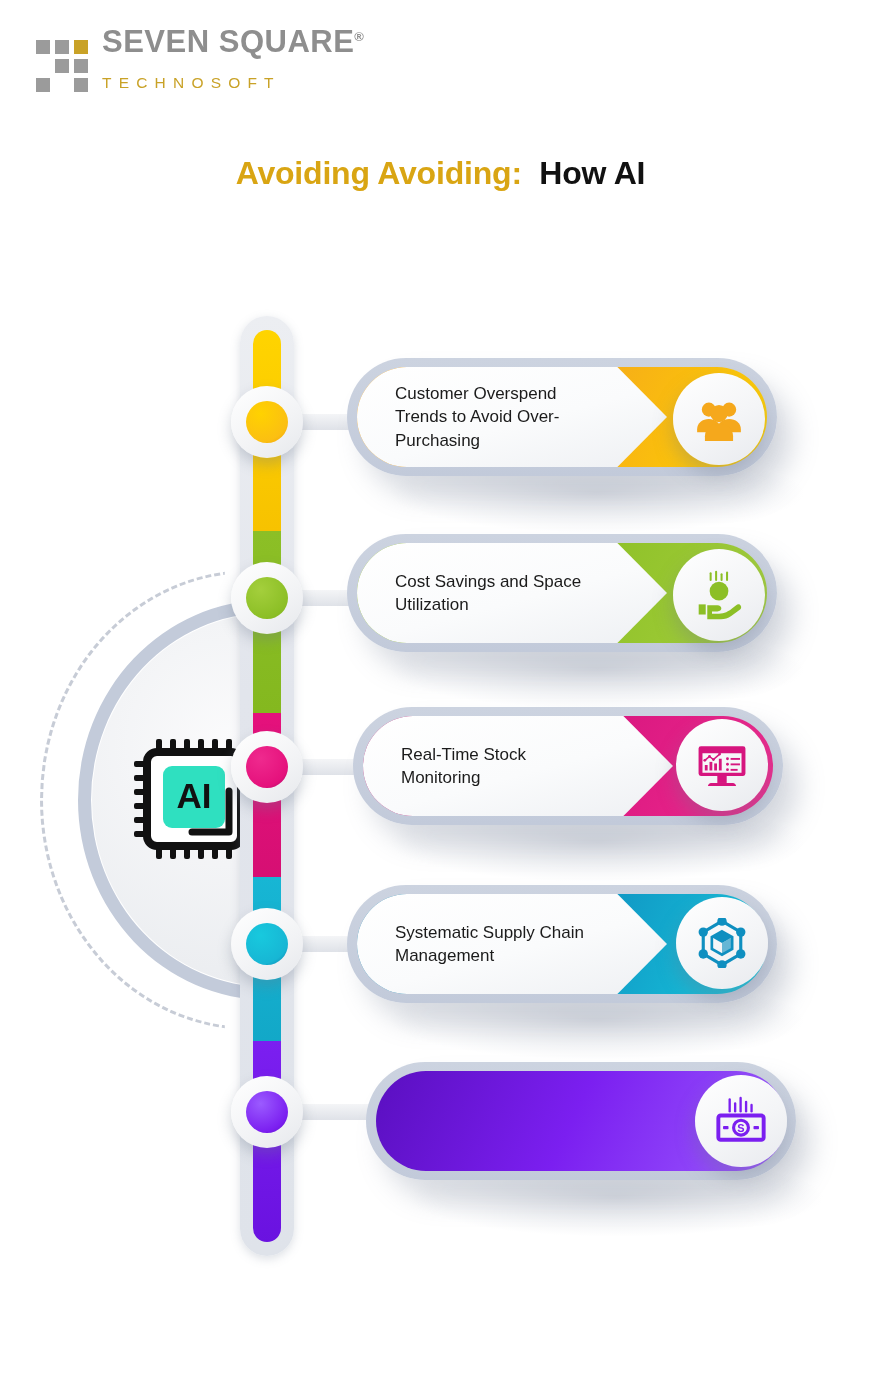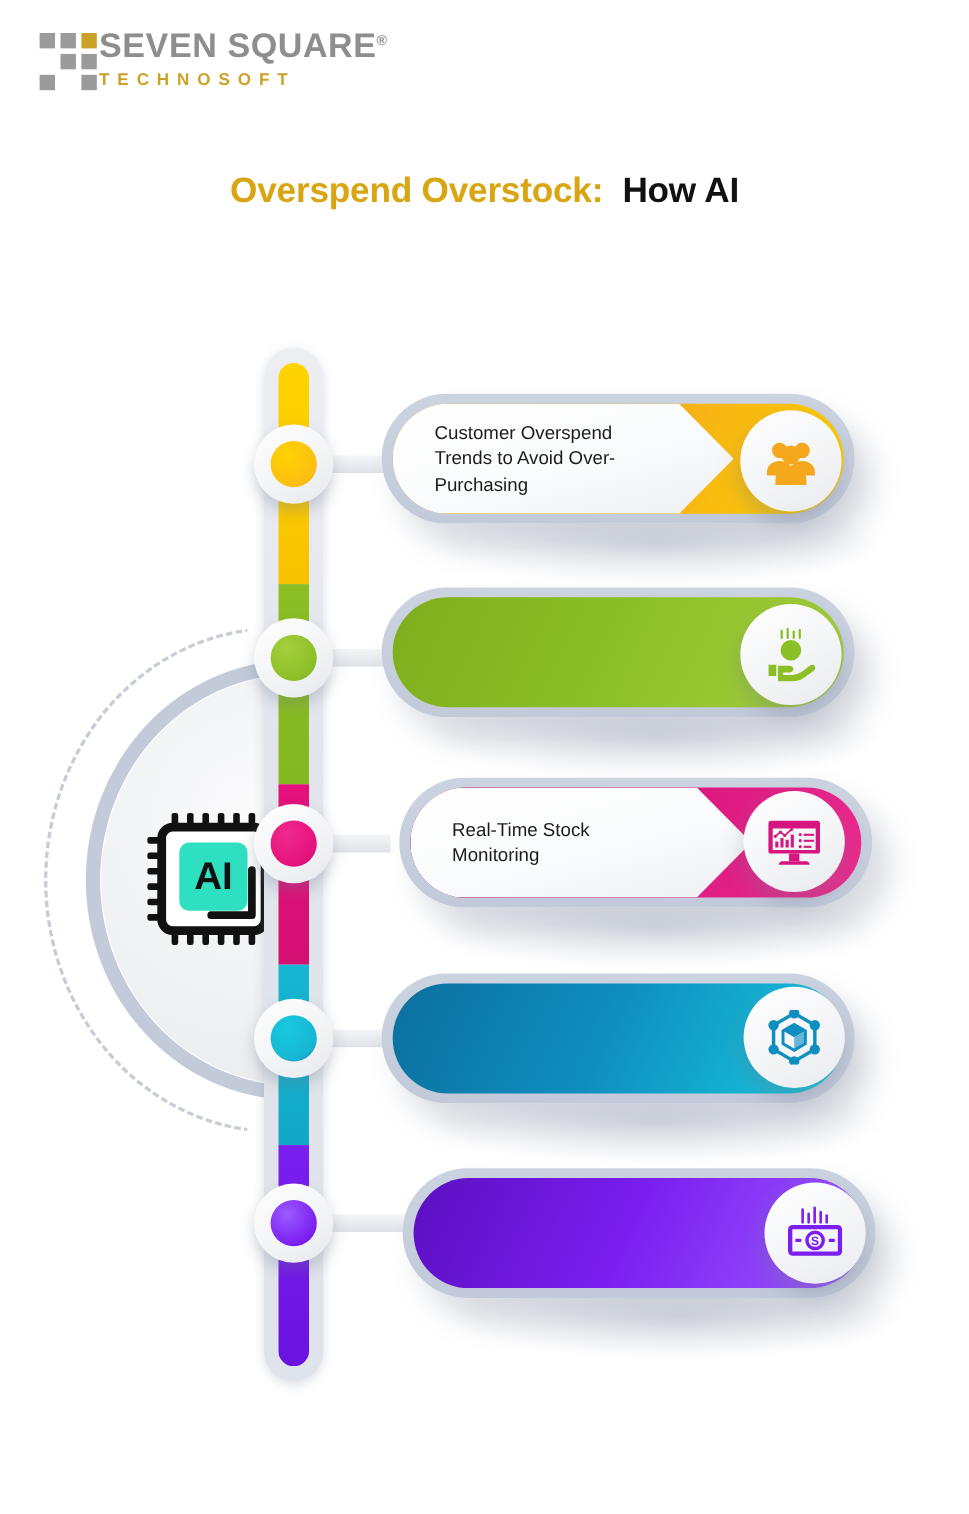--- a/index.html
+++ b/index.html
@@ -13,21 +13,21 @@
     overflow: hidden;
   }
 
   
   .logo-block {
     position: absolute;
     left: 36px;
     top: 26px;
     display: flex;
     align-items: flex-end;
-    gap: 2px;
+    gap: 14px;
   }
   .logo-mark {
     display: grid;
     grid-template-columns: repeat(3, 14px);
     grid-template-rows: repeat(3, 14px);
     gap: 5px;
     margin-top: 4px;
   }
   .logo-sq { width: 14px; height: 14px; }
   .sq-gray { background: #9b9b9b; }
@@ -45,24 +45,24 @@
     white-space: nowrap;
   }
   .logo-reg {
     font-size: 13px;
     vertical-align: super;
     font-weight: bold;
     color: #8e8e8e;
   }
   .logo-sub {
     font-size: 15.5px;
-    font-weight: bold;
+    font-weight: normal;
     letter-spacing: 7.2px;
     color: #c9a227;
-    margin-top: 6px;
+    margin-top: 16px;
     white-space: nowrap;
   }
 
   
   .title-wrap {
     position: absolute;
     top: 148px;
     left: 0;
     width: 881px;
     text-align: center;
@@ -265,21 +265,21 @@
     <span class="logo-sq sq-empty"></span>
     <span class="logo-sq sq-gray"></span>
   </div>
   <div class="logo-words">
     <div class="logo-name"><span>SEVEN SQUARE</span><span class="logo-reg">®</span></div>
     <div class="logo-sub">TECHNOSOFT</div>
   </div>
 </div>
 
 <div class="title-wrap">
-  <div class="title-line"><span class="title-accent">Overspend Overstock:</span>&nbsp; <span>How AI</span></div>
+  <div class="title-line"><span class="title-accent">Avoiding Avoiding:</span>&nbsp; <span>How AI</span></div>
 </div>
 
 <div class="stage">
 
   <div class="dashed-circle"></div>
   <div class="ring-circle"></div>
   <div class="inner-disc"></div>
 
   <div class="ai-chip">
     <svg viewBox="0 0 128 128" width="128" height="128">
@@ -348,51 +348,57 @@
         </svg>
       </div>
       <div class="node" style="left: 231px; top: 386px;">
         <div class="node-dot" style="background: radial-gradient(circle at 35% 30%, rgb(255, 210, 0) 0%, rgb(251, 191, 18) 70%, rgb(240, 154, 6) 100%);"></div>
       </div>
       <div class="card-shadow-blob" style="left: 387px; top: 629px; width: 420px; height: 80px;"></div>
       <div class="stub" style="left: 297px; top: 590px; width: 58px;"></div>
       <div class="card" style="left: 347px; top: 534px;">
         <div class="card-frame"></div>
         <div class="card-color" style="background: linear-gradient(115deg, rgb(127, 174, 29) 0%, rgb(140, 191, 38) 48%, rgb(164, 207, 60) 100%);"></div>
+        <div class="card-white">
+          <div class="card-text">Cost Savings and Space Utilization</div>
+        </div>
       </div>
       <div class="badge" style="left: 673px; top: 549px;">
         <svg width="50" height="50" viewBox="0 0 64 64" style="color: rgb(140, 191, 38); fill: rgb(140, 191, 38);">
           <use href="#ic-hand-holding-money-icon"></use>
         </svg>
       </div>
       <div class="node" style="left: 231px; top: 562px;">
         <div class="node-dot" style="background: radial-gradient(circle at 35% 30%, rgb(164, 207, 60) 0%, rgb(140, 191, 38) 70%, rgb(127, 174, 29) 100%);"></div>
       </div>
       <div class="card-shadow-blob" style="left: 387px; top: 802px; width: 420px; height: 80px;"></div>
       <div class="stub" style="left: 297px; top: 759px; width: 58px;"></div>
-      <div class="card" style="left: 363px; top: 707px;">
+      <div class="card" style="left: 353px; top: 707px;">
         <div class="card-frame"></div>
         <div class="card-color" style="background: linear-gradient(115deg, rgb(156, 12, 99) 0%, rgb(214, 21, 126) 48%, rgb(239, 42, 142) 100%);"></div>
         <div class="card-white">
           <div class="card-text">Real-Time Stock Monitoring</div>
         </div>
       </div>
       <div class="badge" style="left: 676px; top: 719px;">
         <svg width="50" height="50" viewBox="0 0 64 64" style="color: rgb(214, 21, 126); fill: rgb(214, 21, 126);">
           <use href="#ic-monitor-dashboard-icon"></use>
         </svg>
       </div>
       <div class="node" style="left: 231px; top: 731px;">
         <div class="node-dot" style="background: radial-gradient(circle at 35% 30%, rgb(239, 42, 142) 0%, rgb(229, 17, 124) 70%, rgb(156, 12, 99) 100%);"></div>
       </div>
       <div class="card-shadow-blob" style="left: 387px; top: 980px; width: 420px; height: 80px;"></div>
       <div class="stub" style="left: 297px; top: 936px; width: 58px;"></div>
       <div class="card" style="left: 347px; top: 885px;">
         <div class="card-frame"></div>
         <div class="card-color" style="background: linear-gradient(115deg, rgb(11, 111, 158) 0%, rgb(15, 143, 192) 48%, rgb(24, 201, 222) 100%);"></div>
+        <div class="card-white">
+          <div class="card-text">Systematic Supply Chain Management</div>
+        </div>
       </div>
       <div class="badge" style="left: 676px; top: 897px;">
         <svg width="50" height="50" viewBox="0 0 64 64" style="color: rgb(15, 143, 192); fill: rgb(15, 143, 192);">
           <use href="#ic-supply-chain-cube-icon"></use>
         </svg>
       </div>
       <div class="node" style="left: 231px; top: 908px;">
         <div class="node-dot" style="background: radial-gradient(circle at 35% 30%, rgb(24, 201, 222) 0%, rgb(23, 182, 212) 70%, rgb(11, 111, 158) 100%);"></div>
       </div>
       <div class="card-shadow-blob" style="left: 406px; top: 1157px; width: 420px; height: 80px;"></div>

